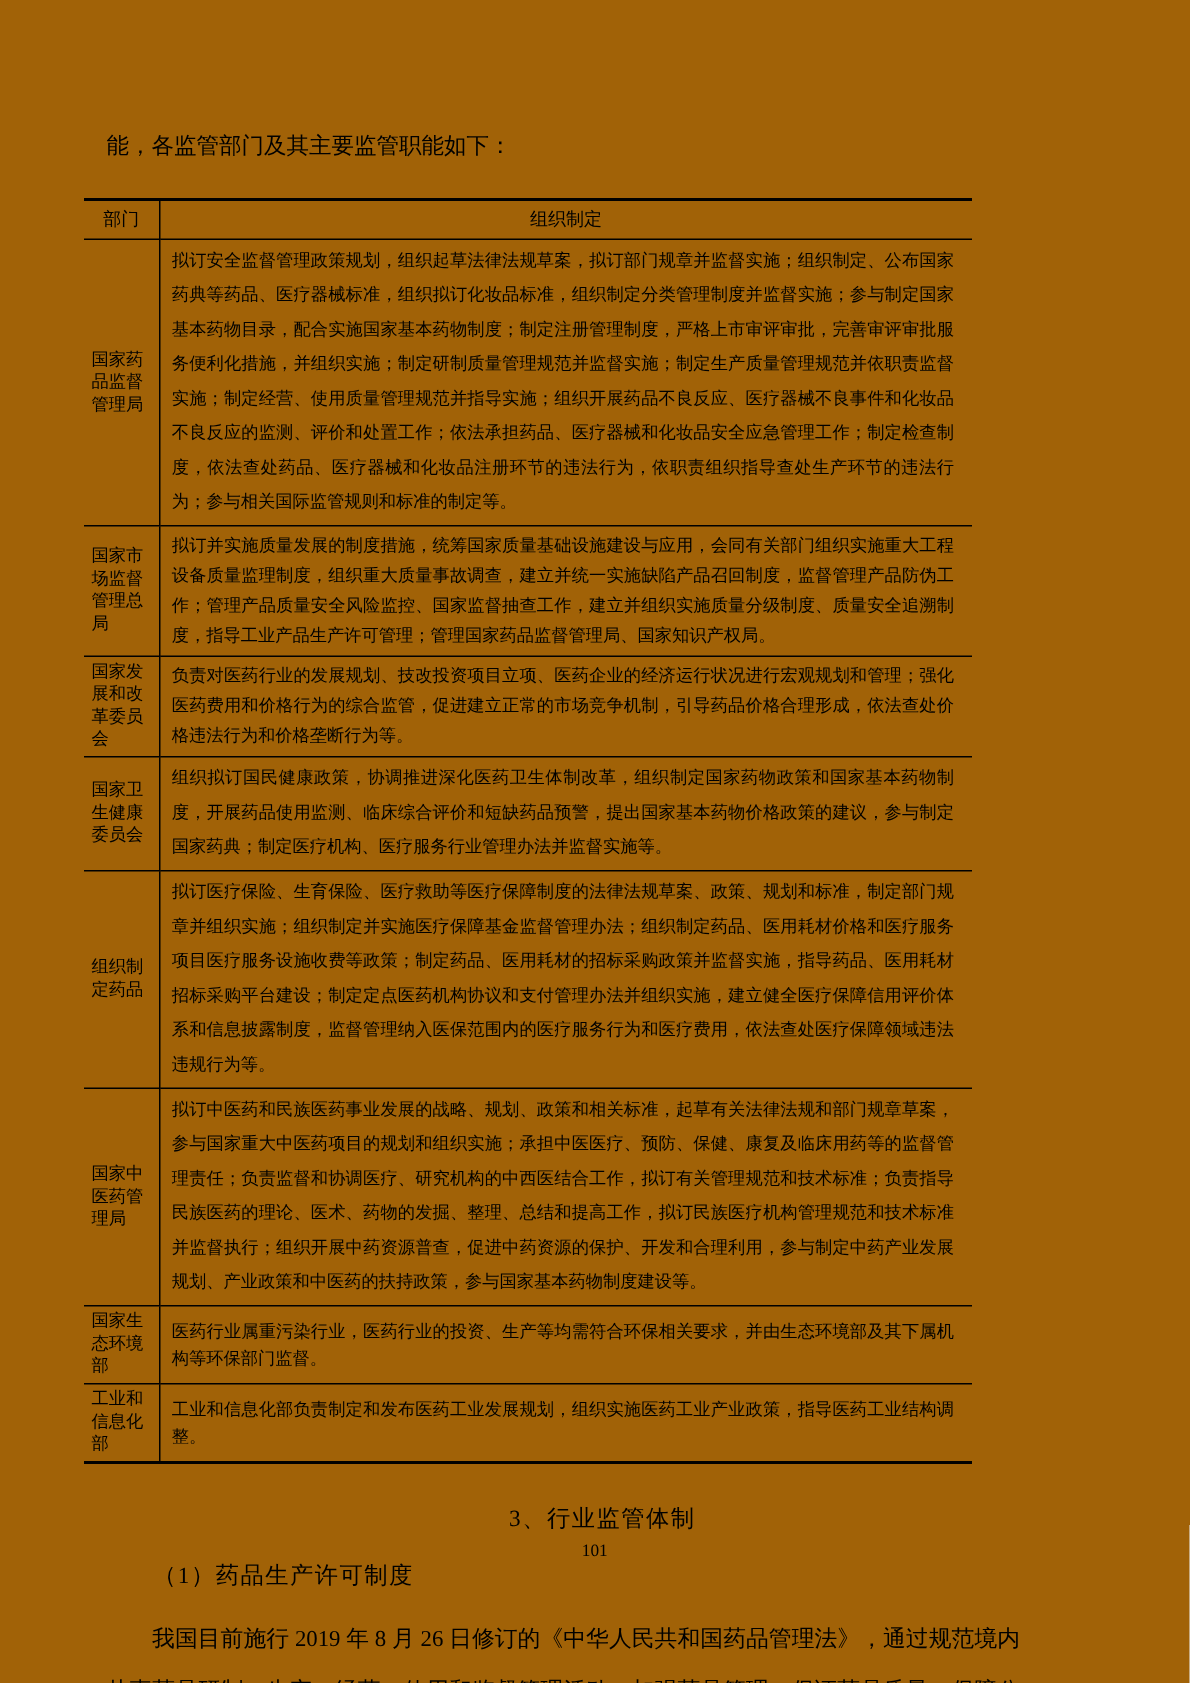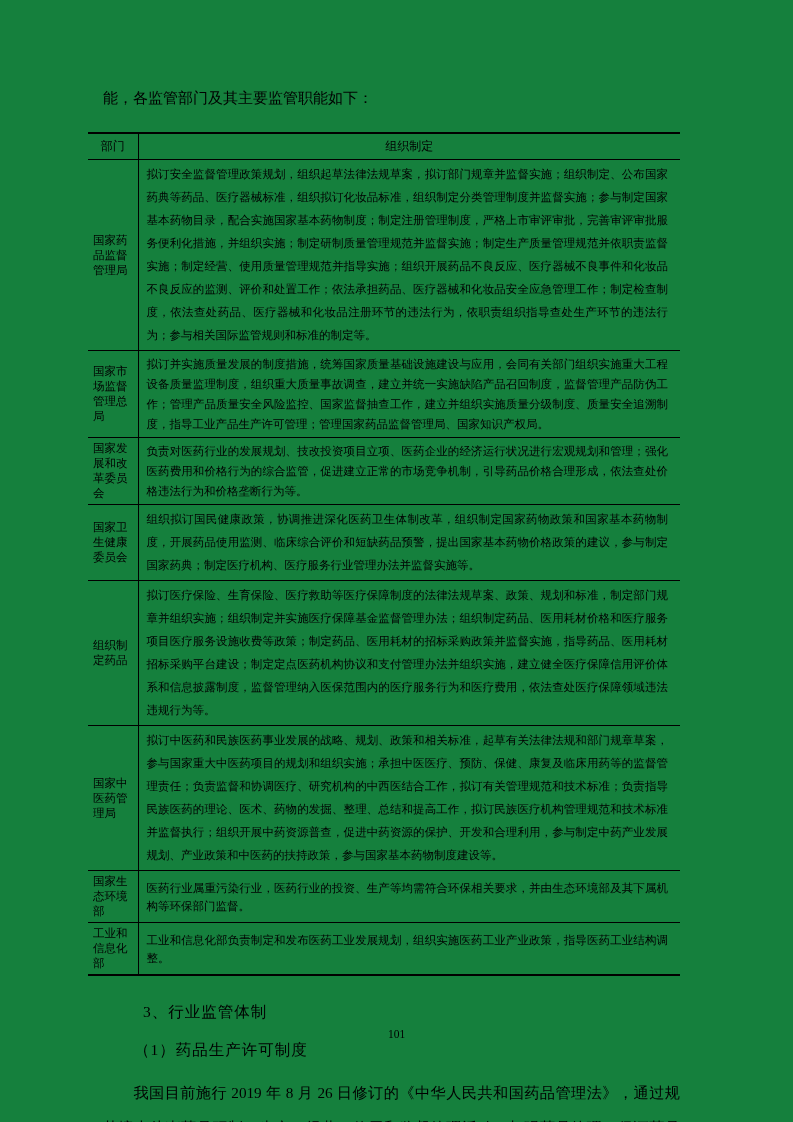--- a/index.html
+++ b/index.html
@@ -2,24 +2,24 @@
 <html><head>
 <meta charset="utf-8">
 <style>
   * { margin: 0; padding: 0; box-sizing: border-box; }
   html, body { background: #e8e8e8; }
   .page {
     position: relative;
     width: 793px;
     height: 1122px;
     margin: 0 auto;
-    background: #15803d;
+    background: #a16207;
     font-family: "Liberation Serif", "DejaVu Serif", serif;
     color: #000;
-    padding: 88px 101px 0 88px;
+    padding: 88px 101px 0 56px;
     overflow: hidden;
   }
   .intro {
     margin: 0 12px 0 15px;
     font-size: 15px;
     line-height: 20px;
   }
   table.reg-table {
     width: 592px;
     margin-top: 24px;
@@ -50,20 +50,21 @@
   }
   tbody tr:nth-child(2) td.duty,
   tbody tr:nth-child(3) td.duty { line-height: 20px; }
   tbody tr:nth-child(7) td.duty,
   tbody tr:nth-child(8) td.duty { line-height: 18px; margin-left: 22px; }
   .h-num {
     margin: 26px 0 0 55px;
     font-size: 15.5px;
     font-weight: normal;
     letter-spacing: 1px;
+    text-align: center;
   }
   .h-sub {
     margin: 17px 0 0 46px;
     font-size: 15.5px;
     font-weight: normal;
     letter-spacing: 1px;
   }
   .body-para {
     margin: 14px 12px 0 15px;
     font-size: 15.2px;

